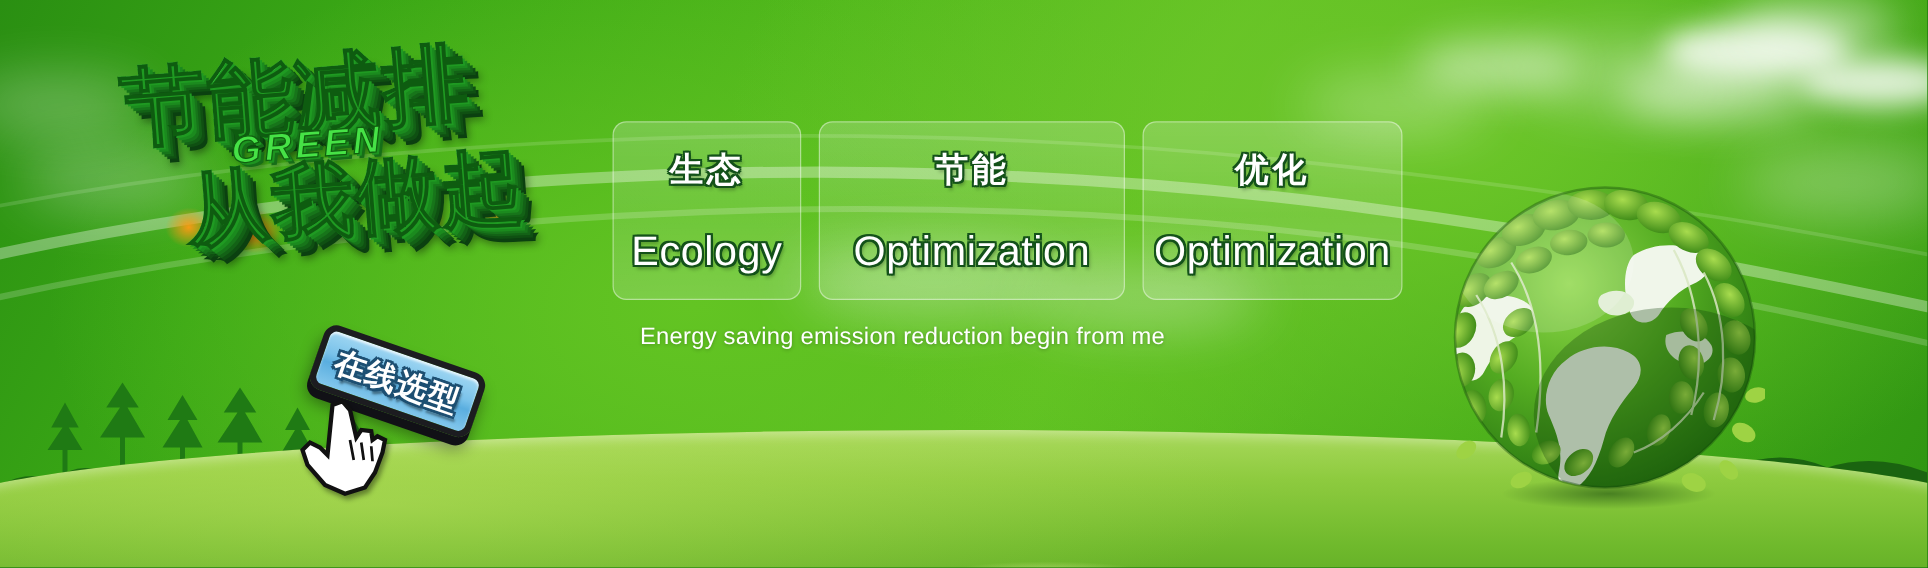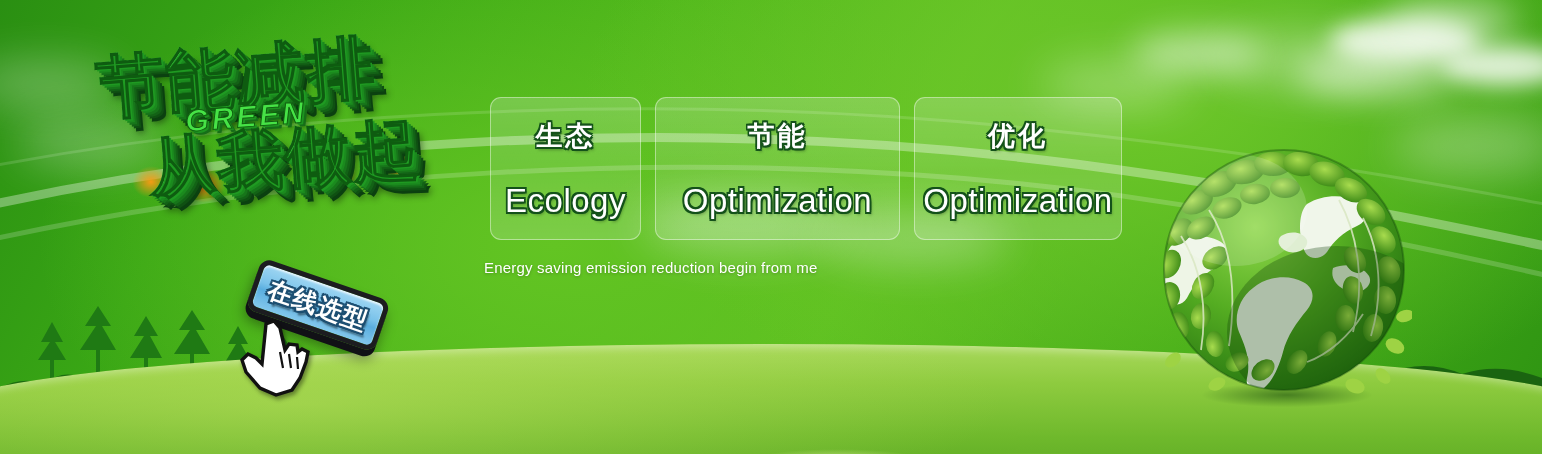--- a/index.html
+++ b/index.html
@@ -141,22 +141,22 @@
   .card-en {
     margin-top:28px;
     font-size:33px; color:#ffffff; letter-spacing:.5px;
     text-shadow:-1.7px 0 #14521a,1.7px 0 #14521a,0 -1.7px #14521a,0 1.7px #14521a,
                 -1.7px -1.7px #14521a,1.7px -1.7px #14521a,-1.7px 1.7px #14521a,1.7px 1.7px #14521a,
                 2px 3px 3px rgba(0,0,0,.3);
     white-space:nowrap;
   }
 
   .tagline {
-    position:absolute; left:484px; top:259px;
-    font-size:15px; color:#ffffff; letter-spacing:.2px;
+    position:absolute; left:512px; top:259px;
+    font-size:19px; color:#ffffff; letter-spacing:.2px;
     text-shadow:0 1px 3px rgba(0,0,0,.25);
     white-space:nowrap;
   }
 
   
   .globe-wrap { position:absolute; left:1157px; top:140px; width:255px; height:262px; }
   .globe-wrap svg { width:100%; height:100%; display:block; }
   .globe-shadow {
     position:absolute; left:1168px; top:378px; width:238px; height:34px;
     background:radial-gradient(ellipse 50% 50% at 50% 50%, rgba(20,70,12,.55) 0%, rgba(20,70,12,0) 72%);

